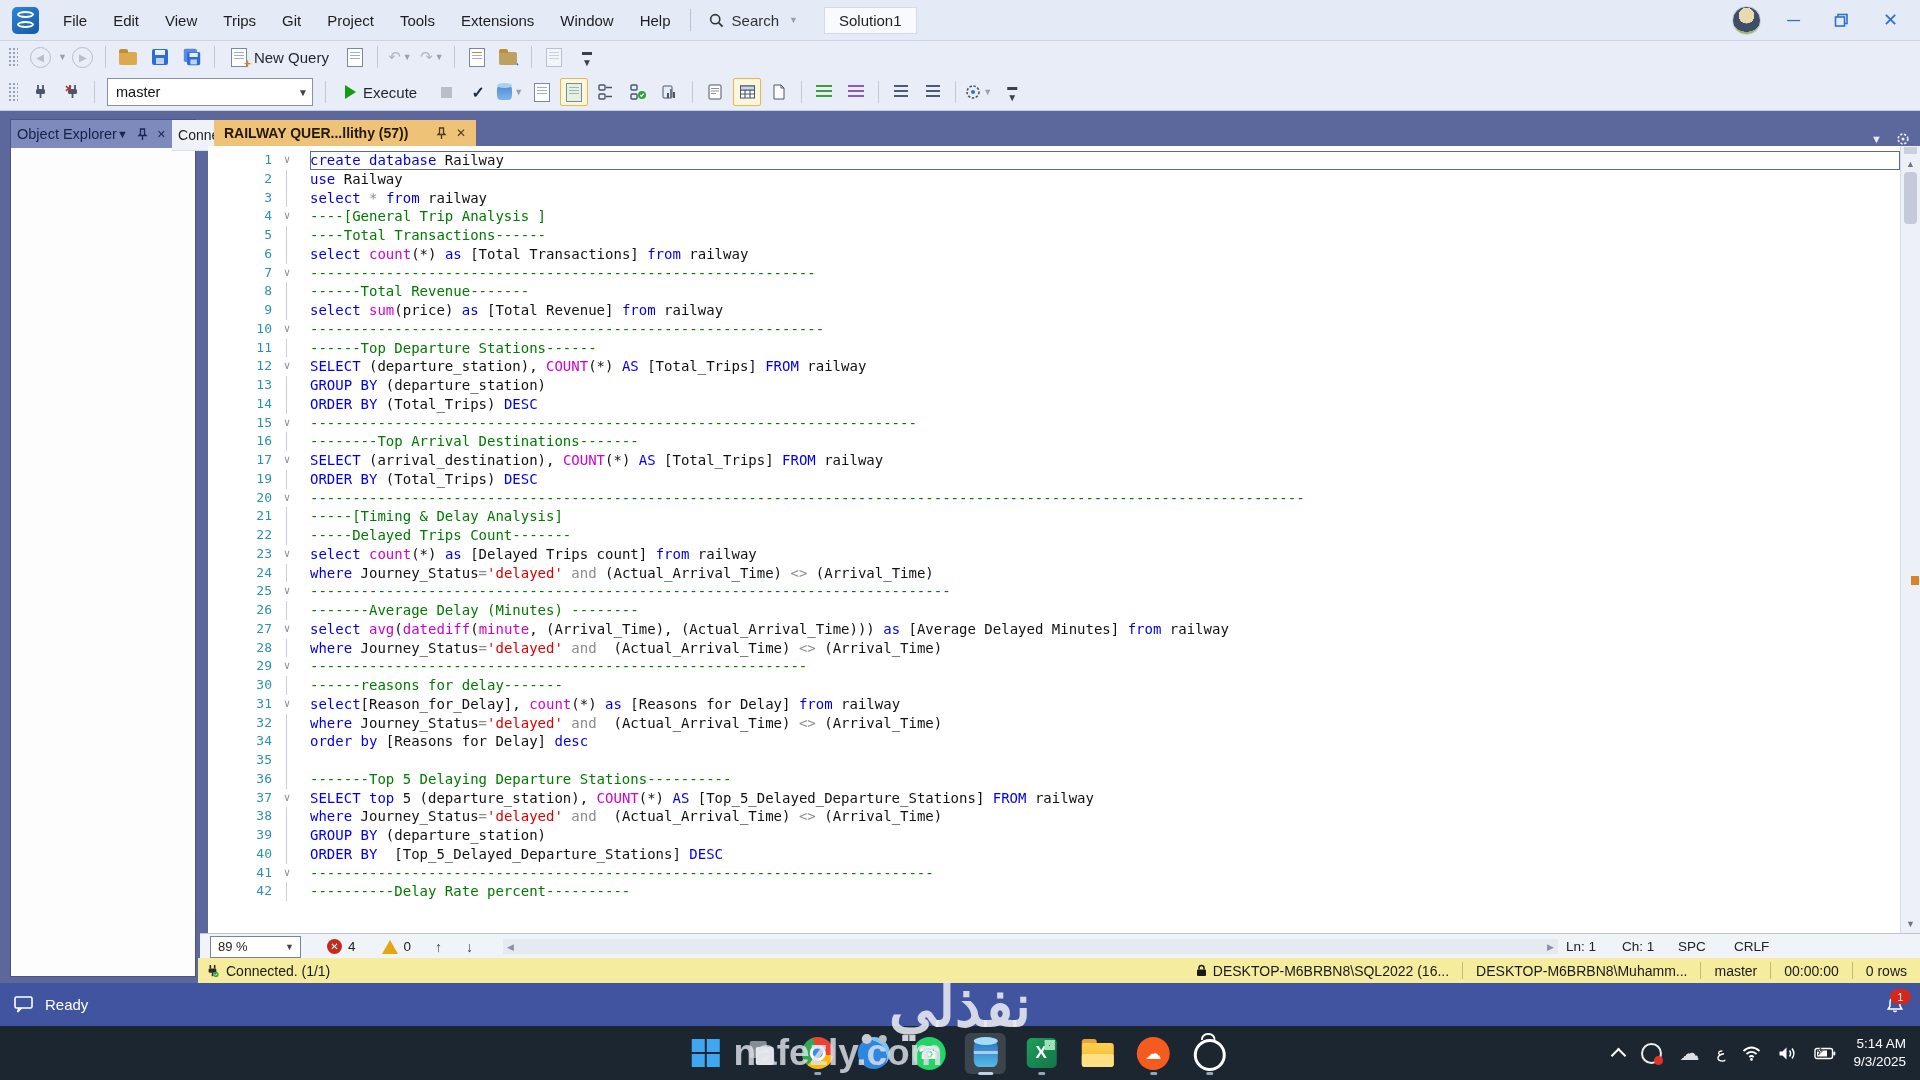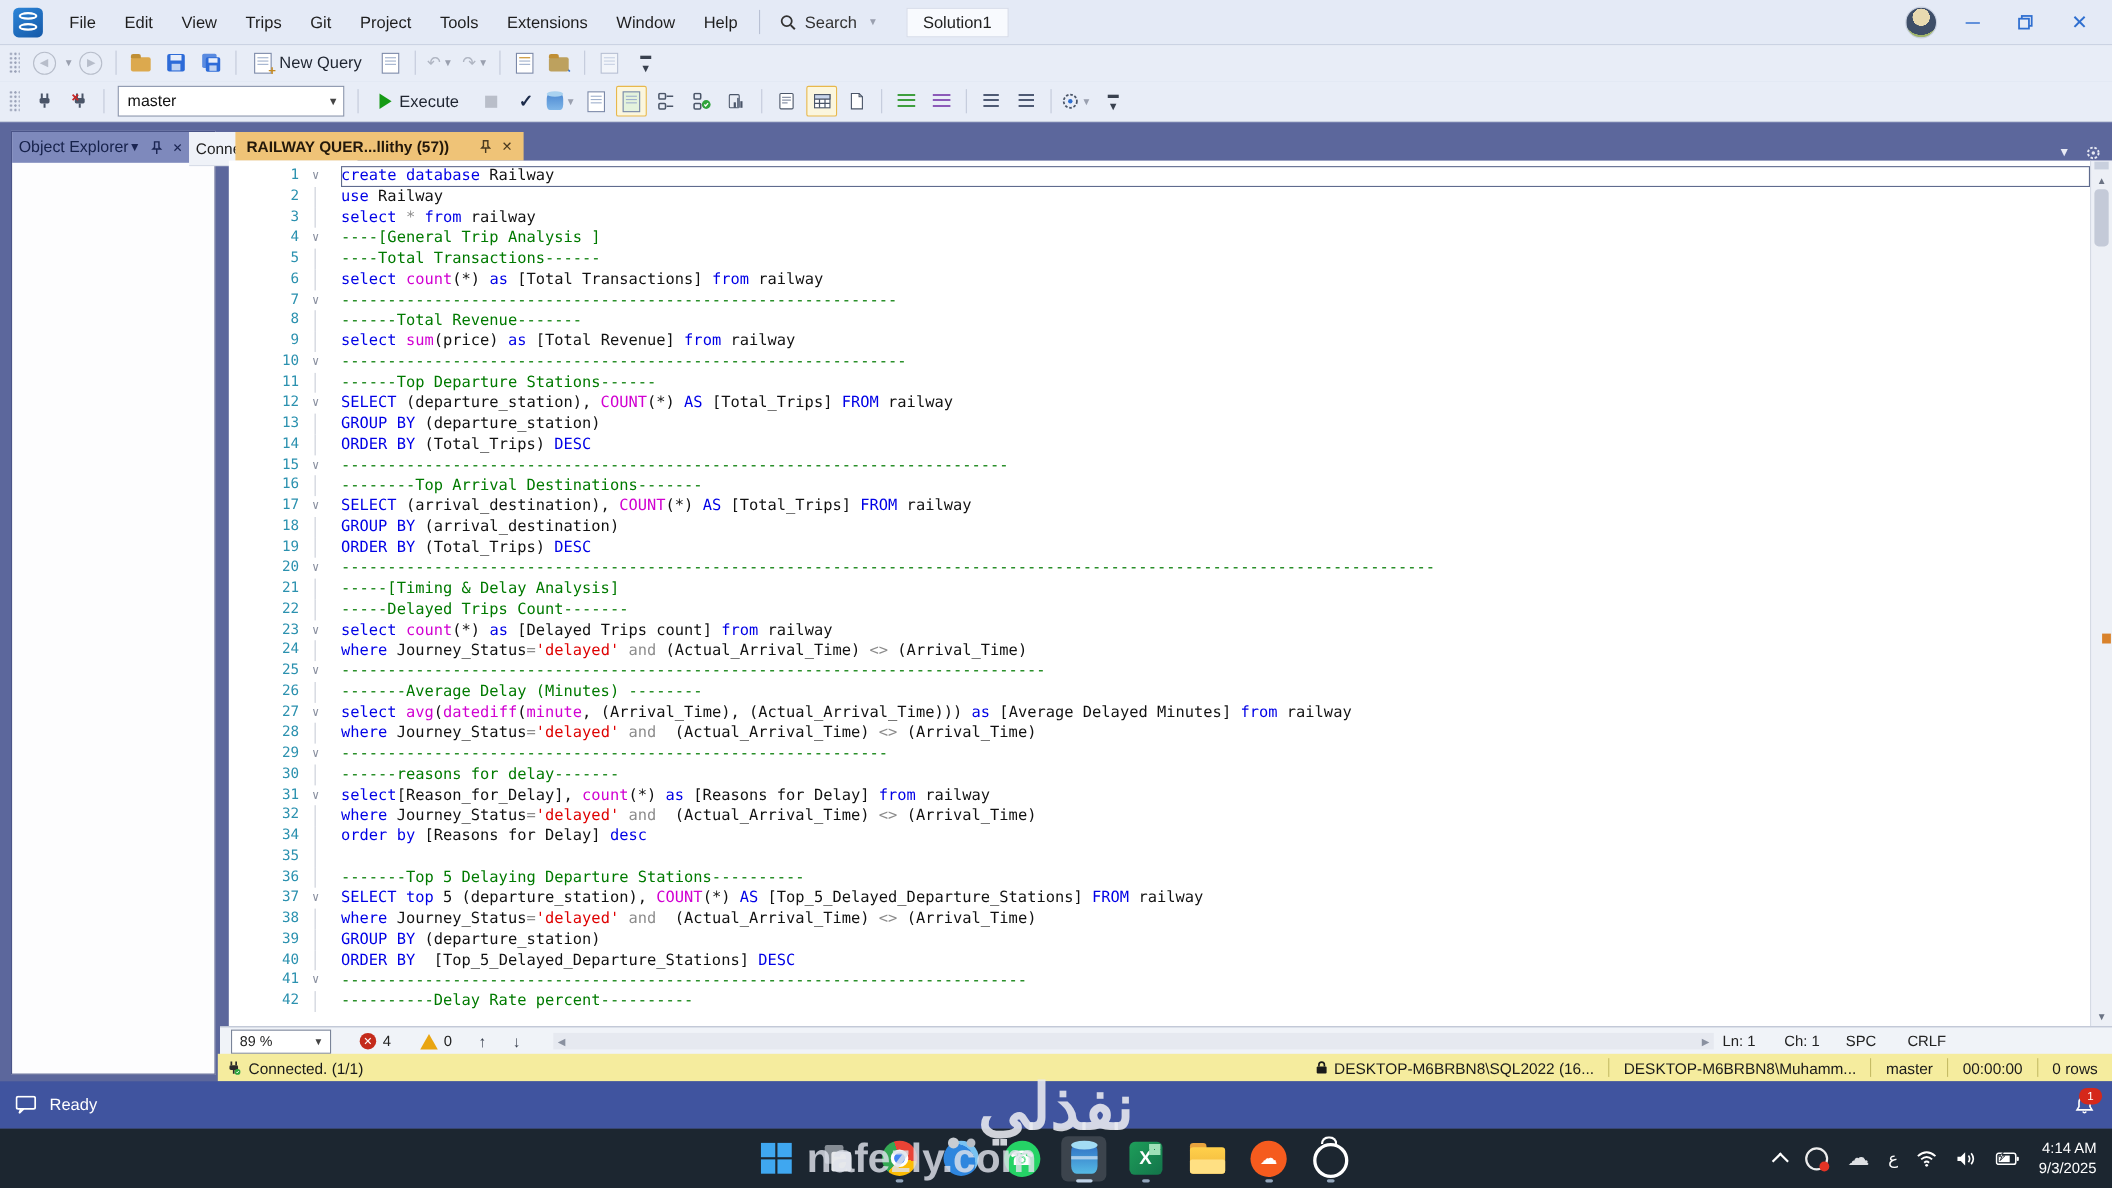--- a/index.html
+++ b/index.html
@@ -612,25 +612,20 @@
               <div class="ln">16</div>
               <div class="fold vl"></div>
               <div class="code"><span class="sy-c">--------Top Arrival Destinations-------</span></div>
             </div>
             <div class="ed-line">
               <div class="ln">17</div>
               <div class="fold">∨</div>
               <div class="code"><span class="sy-k">SELECT</span><span class="sy-t"> (arrival_destination), </span><span class="sy-f">COUNT</span><span class="sy-t">(*) </span><span class="sy-k">AS</span><span class="sy-t"> [Total_Trips] </span><span class="sy-k">FROM</span><span class="sy-t"> railway</span></div>
             </div>
             <div class="ed-line">
-              <div class="ln">18</div>
-              <div class="fold vl"></div>
-              <div class="code"><span class="sy-k">GROUP BY</span><span class="sy-t"> (arrival_destination)</span></div>
-            </div>
-            <div class="ed-line">
               <div class="ln">19</div>
               <div class="fold vl"></div>
               <div class="code"><span class="sy-k">ORDER BY</span><span class="sy-t"> (Total_Trips) </span><span class="sy-k">DESC</span></div>
             </div>
             <div class="ed-line">
               <div class="ln">20</div>
               <div class="fold">∨</div>
               <div class="code"><span class="sy-c">----------------------------------------------------------------------------------------------------------------------</span></div>
             </div>
             <div class="ed-line">
@@ -893,21 +888,21 @@
       </span>
       <span>
         <svg width="22" height="13" viewBox="0 0 22 13">
             <rect x="1" y="1.5" width="17.5" height="10" rx="2" fill="none" stroke="#fff" stroke-width="1.4"></rect>
             <rect x="19.3" y="4.5" width="2" height="4" rx="1" fill="#fff"></rect>
             <rect x="3" y="3.5" width="10" height="6" fill="#fff"></rect>
             <path d="M7 0.5l-3.5 4h2.4l-1.6 3.6 4.3-4.4h-2.4z" fill="#fff" stroke="#1C2630" stroke-width="0.8"></path>
           </svg>
       </span>
       <div class="clock">
-        <div>4:14 AM</div>
+        <div>5:14 AM</div>
         <div>9/3/2025</div>
       </div>
     </div>
   </div>
 
   <div class="wm-ar">نفذلي</div>
   <div class="wm-en">nafezly.com</div>
 </div>
 
 </body></html>

